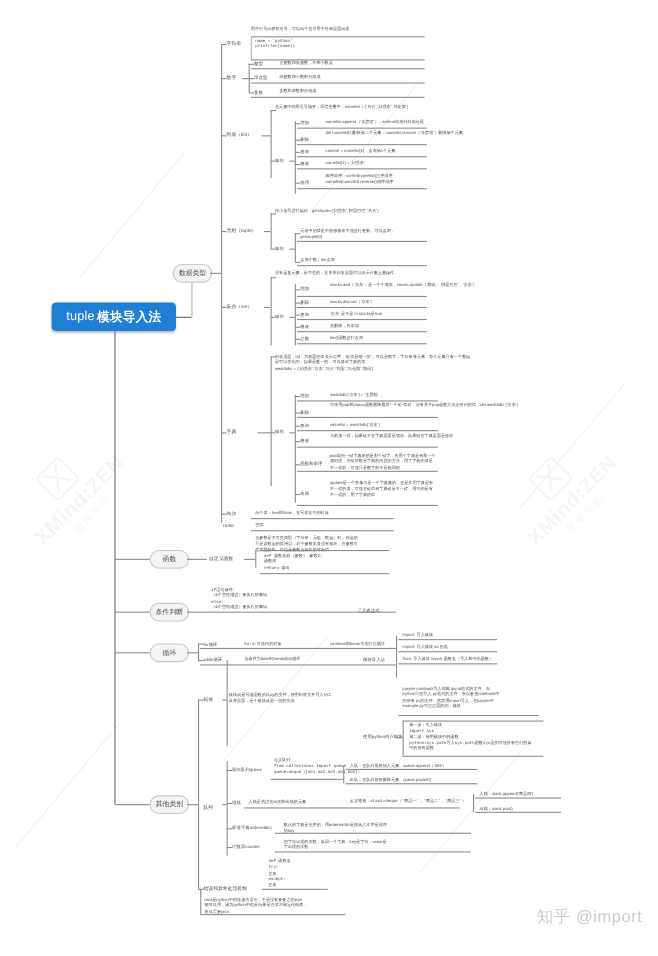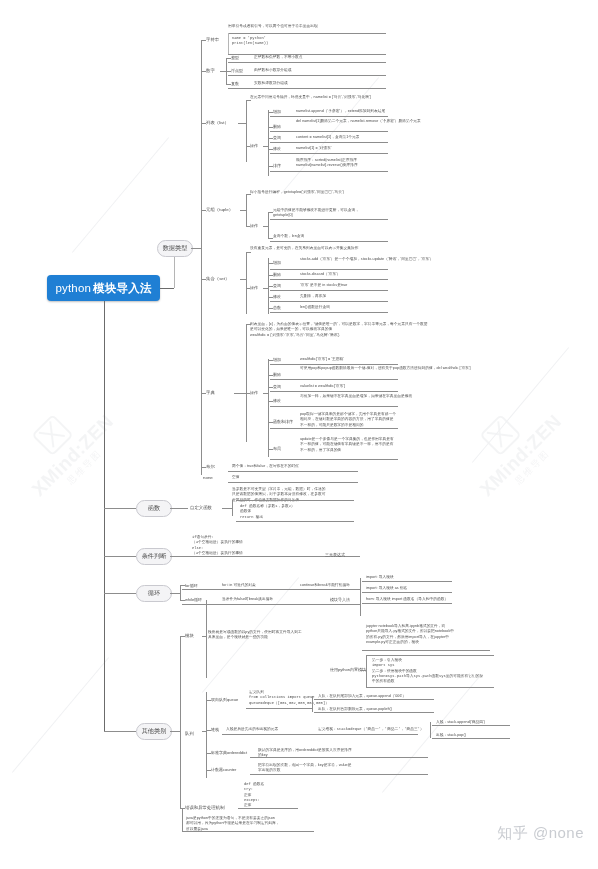--- a/index.html
+++ b/index.html
@@ -94,21 +94,21 @@
     <div class="wm-sub">思维导图</div>
   </div>
   <div class="wm-slash" style="left:120px;top:120px;"></div>
   <div class="wm-slash" style="left:330px;top:60px;"></div>
   <div class="wm-slash" style="left:520px;top:330px;"></div>
   <div class="wm-slash" style="left:250px;top:560px;"></div>
   <div class="wm-slash" style="left:430px;top:660px;"></div>
   <div class="wm-slash" style="left:60px;top:640px;"></div>
 
   <div class="root">
-    <span class="lt">python</span>
+    <span class="lt">tuple</span>
     <span class="hv">模块导入法</span>
   </div>
 
   <div class="ln h thick" style="left:160px;top:288px;width:14px;"></div>
   <div class="ln v thick" style="left:104px;top:301px;height:430px;"></div>
   <div class="ln v hair" style="left:174px;top:248px;height:40px;"></div>
 
   <div class="l1" style="left:157px;top:240px;">
     <span>数据类型</span>
   </div>
@@ -475,15 +475,15 @@
     except:
         正体</div>
   <div class="ln h" style="left:238px;top:808px;width:60px;"></div>
 
   <div class="tx" style="left:186px;top:816px;">java是python中的连接为语句，不是没有要要之的json
 都可以用，因为python中很是结果是在学习制定代码库，
 所以需要java</div>
   <div class="ln h" style="left:182px;top:831px;width:132px;"></div>
   <div class="ln v" style="left:182px;top:808px;height:23px;"></div>
 
-  <div class="zhihu">知乎 @none</div>
+  <div class="zhihu">知乎 @import</div>
 
 </div>
 
 </body></html>

